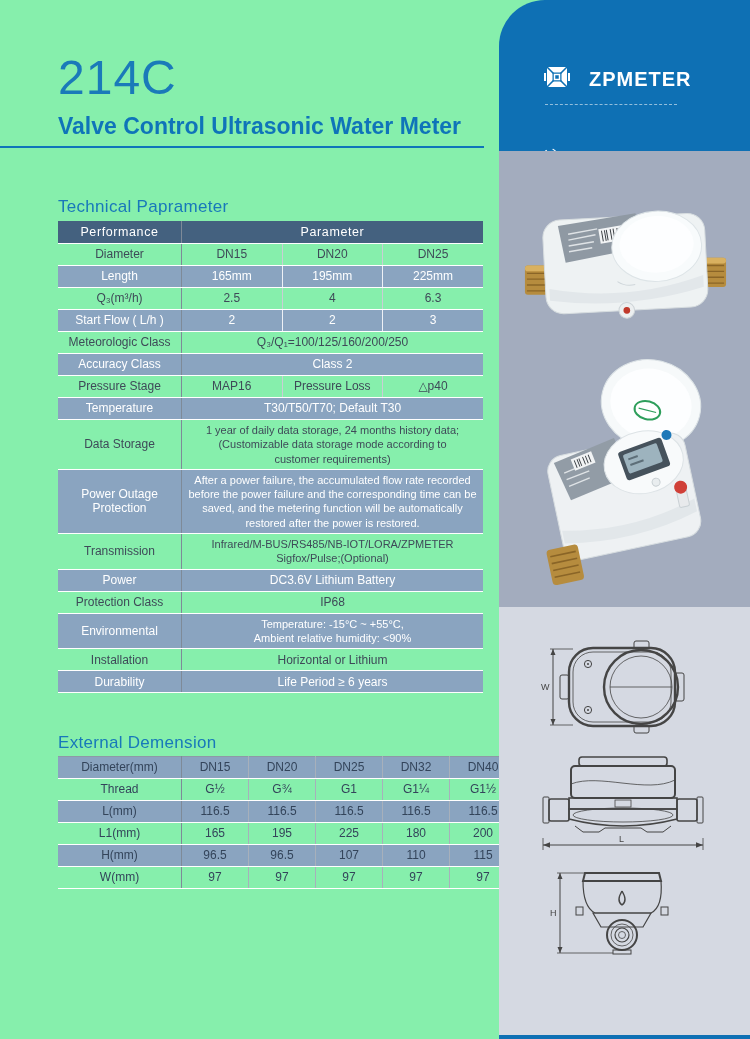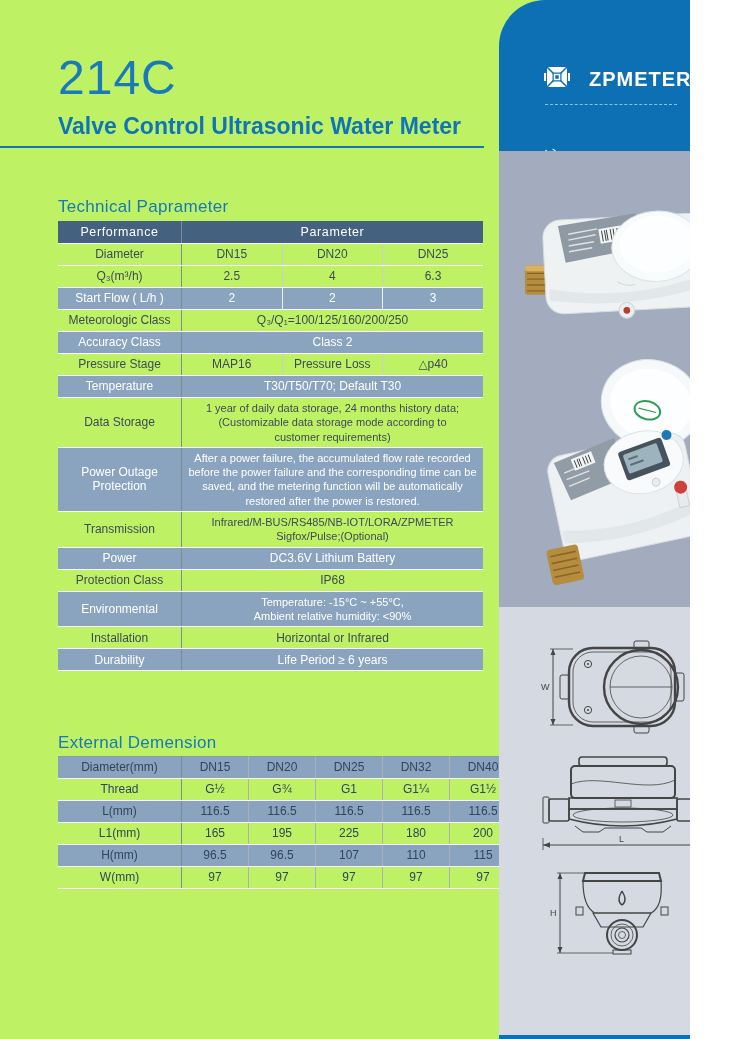--- a/index.html
+++ b/index.html
@@ -1,16 +1,16 @@
 <!DOCTYPE html>
 <html><head>
 <meta charset="utf-8">
 <style>
   html,body{margin:0;padding:0;background:#fff;}
-  .page{position:relative;width:690px;height:1039px;background:#bef264;overflow:hidden;
+  .page{position:relative;width:750px;height:1039px;background:#86efac;overflow:hidden;
         font-family:"Liberation Sans","DejaVu Sans",sans-serif;}
 
   
   .model-title{position:absolute;left:58px;top:50px;font-size:48px;font-weight:400;
                color:#1a7ab9;letter-spacing:1px;}
   .subtitle{position:absolute;left:58px;top:113px;font-size:23px;font-weight:600;color:#0f74b9;}
   .title-underline{position:absolute;left:0;top:146px;width:484px;height:2px;background:#0f74b9;}
   .section-title{position:absolute;font-size:17px;color:#1878ba;letter-spacing:.3px;}
   #tech-title{left:58px;top:197px;}
   #ext-title{left:58px;top:733px;}
@@ -72,20 +72,26 @@
         <tr class="hdr">
       <th class="lbl">Performance</th>
       <th colspan="3">Parameter</th>
     </tr>
     <tr>
       <td class="lbl">Diameter</td>
       <td class="dc">DN15</td>
       <td class="dc">DN20</td>
       <td class="dc last">DN25</td>
     </tr>
+    <tr class="sh">
+      <td class="lbl">Length</td>
+      <td class="dc">165mm</td>
+      <td class="dc">195mm</td>
+      <td class="dc last">225mm</td>
+    </tr>
     <tr>
       <td class="lbl">Q₃(m³/h)</td>
       <td class="dc">2.5</td>
       <td class="dc">4</td>
       <td class="dc last">6.3</td>
     </tr>
     <tr class="sh">
       <td class="lbl">Start Flow ( L/h )</td>
       <td class="dc">2</td>
       <td class="dc">2</td>
@@ -132,21 +138,21 @@
       <td class="lbl">Protection Class</td>
       <td colspan="3">IP68</td>
     </tr>
     <tr class="sh">
       <td class="lbl">Environmental</td>
       <td colspan="3" class="ml">Temperature: -15°C ~ +55°C,
 Ambient relative humidity: &lt;90%</td>
     </tr>
     <tr>
       <td class="lbl">Installation</td>
-      <td colspan="3">Horizontal or Infrared</td>
+      <td colspan="3">Horizontal or Lithium</td>
     </tr>
     <tr class="sh">
       <td class="lbl">Durability</td>
       <td colspan="3">Life Period ≥ 6 years</td>
     </tr>
   </tbody>
     </table>
 
   <div class="section-title" id="ext-title">External Demension</div>
 

